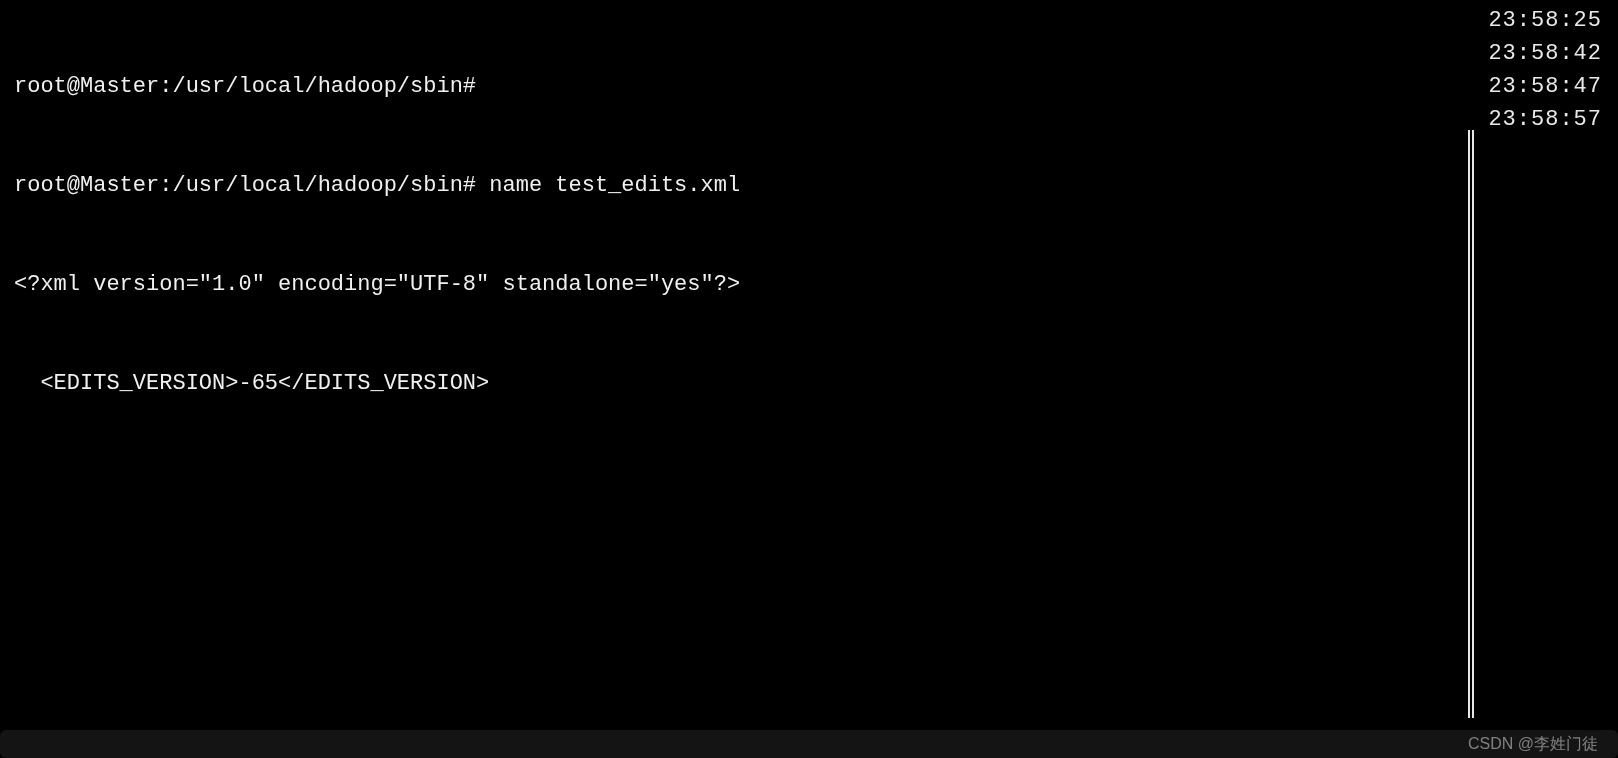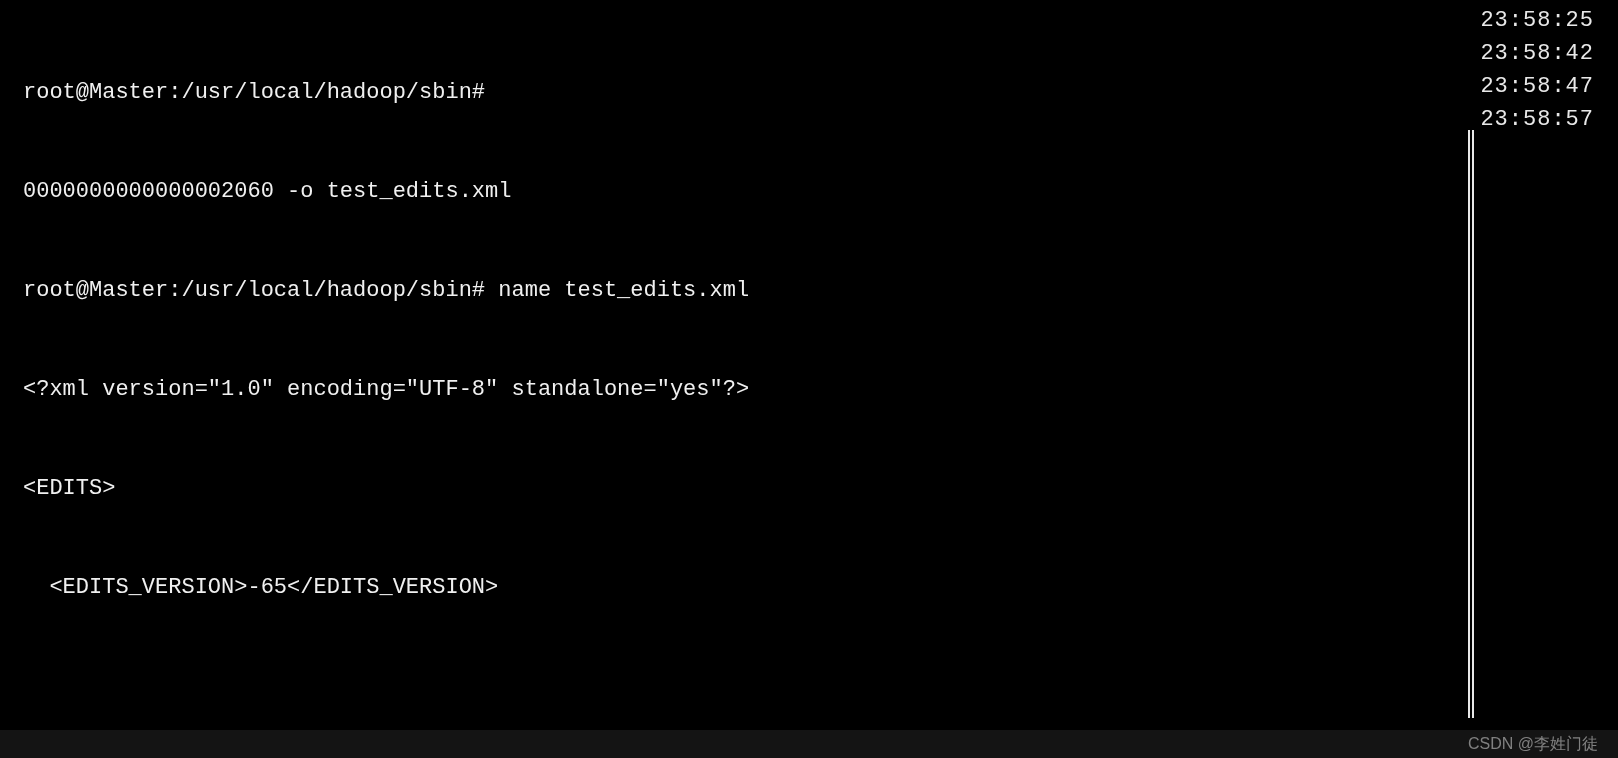--- a/index.html
+++ b/index.html
@@ -17,32 +17,31 @@
     height: 758px;
     overflow: hidden;
     position: relative;
   }
   .terminal {
     position: absolute;
     top: 0;
     left: 0;
     right: 0;
     bottom: 30px;
-    padding: 10px 14px;
+    padding: 4px 14px;
     white-space: pre;
-    margin-left: 9px;
   }
   .line {
     display: block;
     white-space: pre;
   }
   .right-times {
     position: absolute;
     top: 0;
-    right: 16px;
+    right: 8px;
     padding: 4px 8px;
     text-align: right;
     color: #e8e8e8;
     line-height: 1.5;
   }
   .right-times div {
     white-space: pre;
     letter-spacing: 1px;
   }
   .divider {
@@ -60,31 +59,30 @@
     right: 0;
     bottom: 0;
     height: 28px;
     background: rgba(40,40,40,0.5);
     color: rgba(200,200,200,0.6);
     font-size: 16px;
     line-height: 28px;
     padding-right: 20px;
     text-align: right;
     font-family: sans-serif;
+    border-radius: 6px;
   }
 </style>
 </head>
 <body>
 
 <div class="terminal">
   <span class="line">root@Master:/usr/local/hadoop/sbin#</span>
-  <span class="line">0000000000000002060 -o test_edits.xml</span>
   <span class="line">root@Master:/usr/local/hadoop/sbin# name test_edits.xml</span>
   <span class="line">&lt;?xml version="1.0" encoding="UTF-8" standalone="yes"?&gt;</span>
-  <span class="line">&lt;EDITS&gt;</span>
   <span class="line">  &lt;EDITS_VERSION&gt;-65&lt;/EDITS_VERSION&gt;</span>
   
   
   
   
   
   
   
   
   

